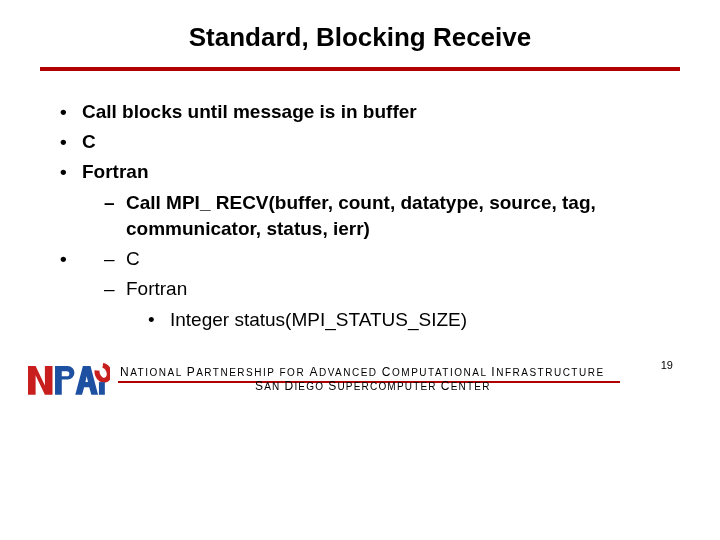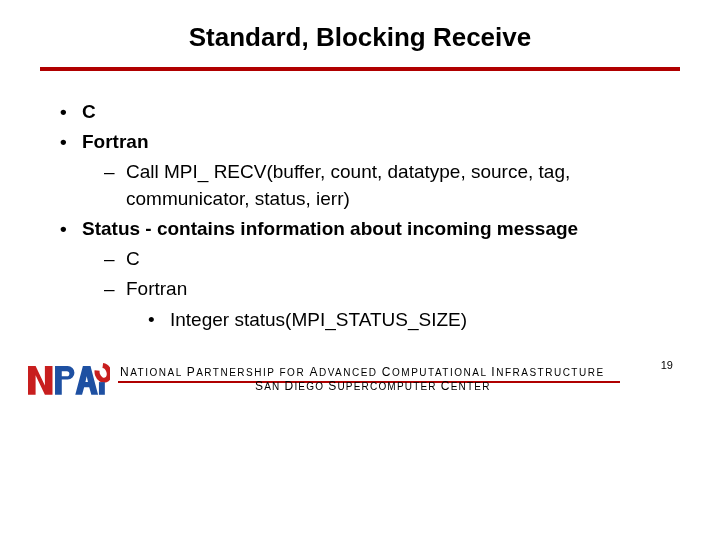--- a/index.html
+++ b/index.html
@@ -28,31 +28,31 @@
 </style>
 </head>
 <body>
 
 <div class="slide">
   <div class="title">Standard, Blocking Receive</div>
   <div class="rule"></div>
 
   <div class="content">
     <ul class="lvl1">
+      <li class="bold">Call blocks until message is in buffer</li>
       <li class="bold">
         <span>C</span>
       </li>
       <li class="bold">
         <span>Fortran</span>
         <ul class="lvl2">
-          <li style="font-weight:normal;">Call MPI_ RECV(buffer, count, datatype, source, tag, communicator, status, ierr)</li>
+          <li style="font-weight:bold;">Call MPI_ RECV(buffer, count, datatype, source, tag, communicator, status, ierr)</li>
         </ul>
       </li>
       <li class="bold">
-        <span>Status - contains information about incoming message</span>
         <ul class="lvl2">
           <li style="font-weight:normal;">
             <span>C</span>
           </li>
           <li style="font-weight:normal;">
             <span>Fortran</span>
             <ul class="lvl3">
               <li>Integer status(MPI_STATUS_SIZE)</li>
             </ul>
           </li>

